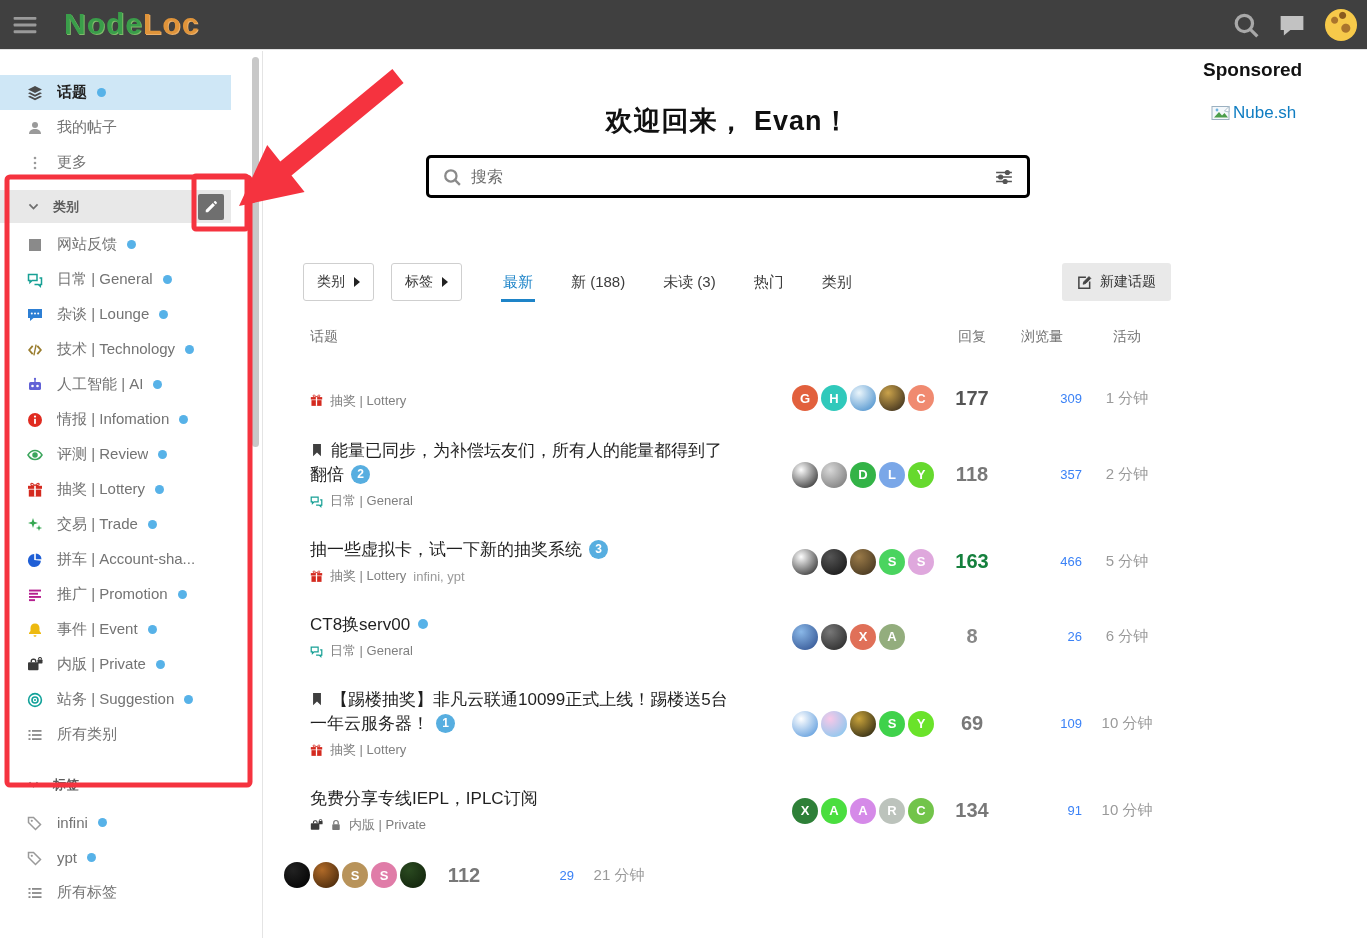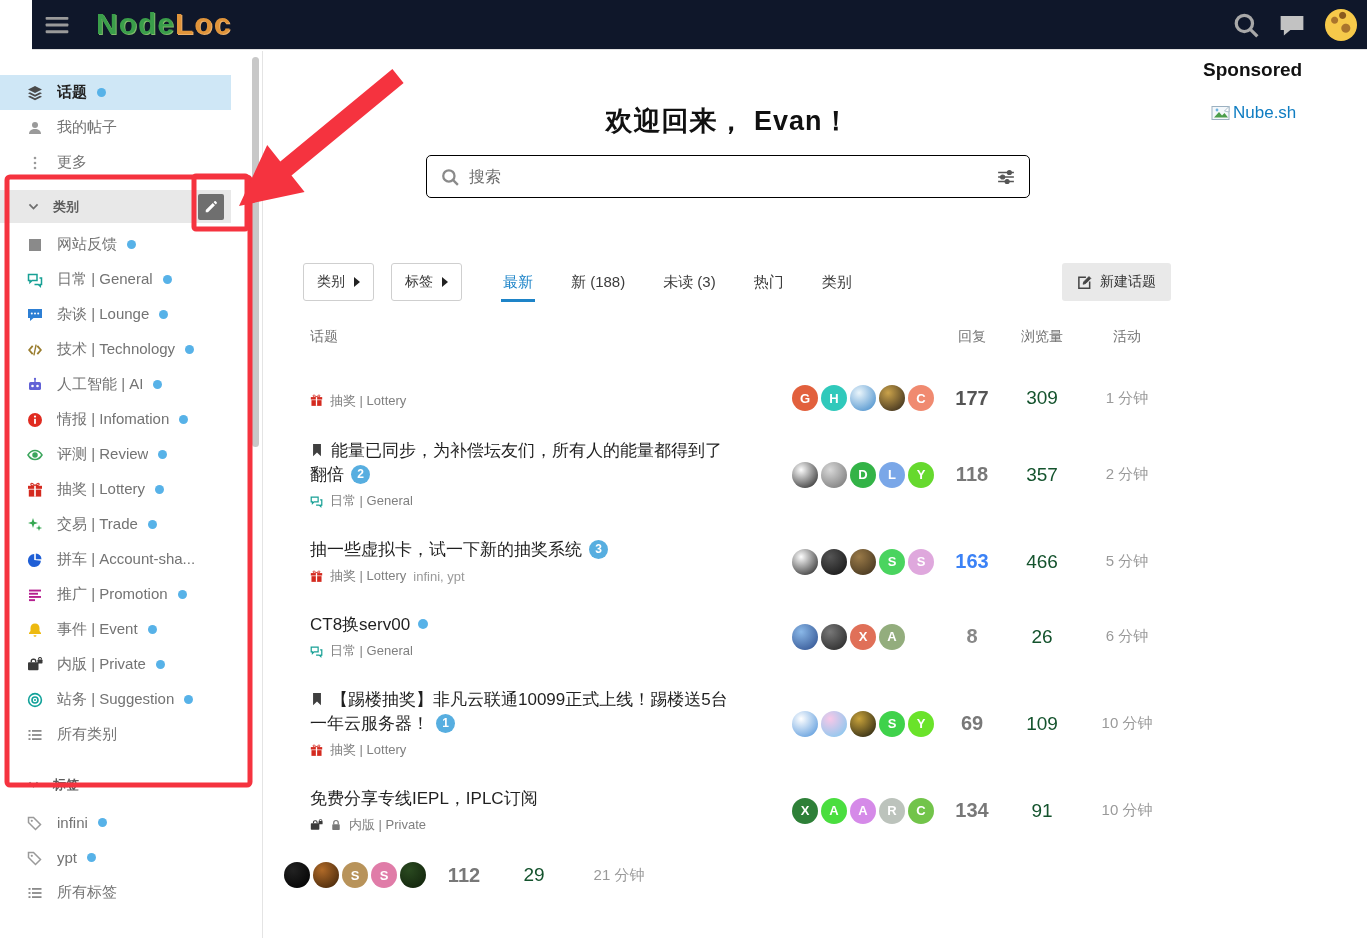--- a/index.html
+++ b/index.html
@@ -3,21 +3,21 @@
 <meta charset="utf-8">
 <style>
 * { margin:0; padding:0; box-sizing:border-box; }
 html,body { width:1367px; height:938px; overflow:hidden; }
 body { font-family:"Liberation Sans","DejaVu Sans",sans-serif; background:#fff; color:#222; position:relative; }
 
 .ic { display:inline-flex; align-items:center; justify-content:center; flex:none; }
 .ic svg { width:100%; height:100%; display:block; }
 
 
-.header { position:absolute; top:0; left:0; right:0; height:50px; background:#0f172a; border-bottom:1px solid #e2e2e2; z-index:5;margin-left:32px; }
+.header { position:absolute; top:0; left:0; right:0; height:50px; background:#404040; border-bottom:1px solid #e2e2e2; z-index:5; }
 .hamburger { position:absolute; left:12px; top:12px; width:26px; height:26px; color:#9a9a9a; cursor:pointer; }
 .logo { position:absolute; left:64px; top:7px; font-size:30px; font-weight:800; letter-spacing:1px; cursor:pointer; }
 .logo .p1 { color:#3a9e4a; text-shadow:1px 1px 0 #7fbb6a; }
 .logo .p2 { color:#e0943a; text-shadow:1px 1px 0 #ecb06a; }
 .hdr-right { position:absolute; right:10px; top:0; height:50px; display:flex; align-items:center; gap:20px; }
 .hdr-search { width:26px; height:26px; color:#a8a8a8; cursor:pointer; }
 .hdr-chat { width:26px; height:26px; color:#c2c2c2; cursor:pointer; }
 .hdr-avatar { width:32px; height:32px; border-radius:50%; background:#f6c94a;
   background-image:radial-gradient(circle at 30% 35%, #a9742c 0 3px, transparent 4px),
                    radial-gradient(circle at 65% 60%, #a9742c 0 4px, transparent 5px),
@@ -37,21 +37,21 @@
 .sb-section.cats { background:#e8e8e8; }
 .sb-section.tags-h { margin-top:16px; }
 .sb-section .chev { width:13px; height:13px; margin-right:13px; color:#6e6e6e; }
 .sb-edit { margin-left:auto; width:26px; height:26px; background:#6f6f6f; border-radius:2px; color:#fff; display:flex; align-items:center; justify-content:center; cursor:pointer; }
 .sb-edit .ic { width:14px; height:14px; }
 
 
 .main { position:absolute; left:264px; top:51px; right:0; bottom:0; }
 .center-col { position:absolute; left:20px; width:888px; top:0; bottom:0; }
 .welcome { margin-top:52px; text-align:center; font-size:27px; font-weight:800; color:#101010; letter-spacing:1px; }
-.search-box { margin:16px auto 0; width:604px; height:43px; border:1px solid #000000; border-radius:5px; display:flex; align-items:center; padding:0 14px; background:#fff; }
+.search-box { margin:16px auto 0; width:604px; height:43px; border:3px solid #000000; border-radius:5px; display:flex; align-items:center; padding:0 14px; background:#fff; }
 .search-box .mag { width:18px; height:18px; color:#8a8a8a; margin-right:10px; }
 .search-box input { flex:1; border:none; outline:none; font-size:16px; color:#444; font-family:inherit; background:transparent; }
 .search-box input::placeholder { color:#6e6e6e; }
 .search-box .sliders { width:18px; height:18px; color:#555; cursor:pointer; }
 
 .nav-row { position:absolute; top:211px; left:19px; right:0; height:40px; display:flex; align-items:center; }
 .filter-btn { border:1px solid #cfcfcf; border-radius:3px; background:#fff; padding:9px 13px; font-size:14px; color:#333; display:flex; align-items:center; gap:9px; margin-right:17px; cursor:pointer; }
 .caret { width:0; height:0; border-left:6px solid #222; border-top:5px solid transparent; border-bottom:5px solid transparent; }
 .tabs { display:flex; gap:34px; margin-left:22px; align-items:center; height:40px; }
 .tab { font-size:15px; color:#3c3c3c; cursor:pointer; padding:10px 2px; }
@@ -74,21 +74,21 @@
 .bkm { width:14px; height:14px; color:#3f3f3f; margin-right:7px; vertical-align:-1px; display:inline-flex; }
 .bkm svg { width:100%; height:100%; }
 .badge { display:inline-flex; align-items:center; justify-content:center; min-width:19px; height:19px; border-radius:50%; background:#57aee0; color:#fff; font-size:12px; font-weight:700; margin-left:7px; vertical-align:2px; cursor:pointer; }
 .u-dot { display:inline-block; width:10px; height:10px; border-radius:50%; background:#57b2e8; margin-left:8px; vertical-align:1px; }
 .t-cat { margin-top:5px; display:flex; align-items:center; gap:7px; font-size:13px; color:#808080; }
 .t-cat .ic { width:13px; height:13px; }
 .t-tags { color:#9a9a9a; }
 .posters { width:150px; display:flex; align-items:center; }
 .av { width:26px; height:26px; border-radius:50%; display:inline-flex; align-items:center; justify-content:center; color:#fff; font-weight:700; font-size:13px; margin-right:3px; flex:none; cursor:pointer; }
 .c-replies { width:60px; text-align:center; font-size:20px; font-weight:700; }
-.c-views { width:80px; text-align:center; font-size:19px; color:#14532d; }
+.c-views { width:80px; text-align:right; font-size:13px; color:#3b82f6; }
 .c-activity { width:90px; text-align:center; font-size:15px; color:#9a9a9a; }
 
 
 .aside { position:absolute; left:939px; top:8px; width:170px; }
 .sponsored { font-size:19px; font-weight:800; color:#111; }
 .sp-link { margin-top:22px; margin-left:8px; display:flex; align-items:center; gap:2px; font-size:17px; color:#0f7dc2; cursor:pointer; }
 
 
 .annot { position:absolute; left:0; top:0; z-index:50; pointer-events:none; }
 </style>
@@ -516,21 +516,21 @@
               <span class="t-tags">infini, ypt</span>
             </div>
           </div>
           <div class="posters">
             <span class="av" style="background:radial-gradient(circle at 35% 30%, #fdfdfd, #1a1a1a)"></span>
             <span class="av" style="background:radial-gradient(circle at 35% 30%, #555555, #111111)"></span>
             <span class="av" style="background:radial-gradient(circle at 35% 30%, #9a7a48, #3a2d1a)"></span>
             <span class="av" style="background:#4ad45f">S</span>
             <span class="av" style="background:#dfa8dd">S</span>
           </div>
-          <div class="c-replies" style="color:#3b82f6">163</div>
+          <div class="c-replies" style="color:#15803d">163</div>
           <div class="c-views">466</div>
           <div class="c-activity">5 分钟</div>
         </div>
         <div class="t-row">
           <div class="t-main">
             <div class="t-title-line"><span class="t-title">CT8换serv00</span><span class="u-dot"></span></div>
             <div class="t-cat">
               <span class="ic" style="color:#17a095;width:13px;height:13px">
                 <svg viewBox="0 0 16 16" fill="none" stroke="currentColor" stroke-width="1.5">
                   <path d="M1.5 2.5h8.5v6h-5l-2 2v-2h-1.5z"></path>

